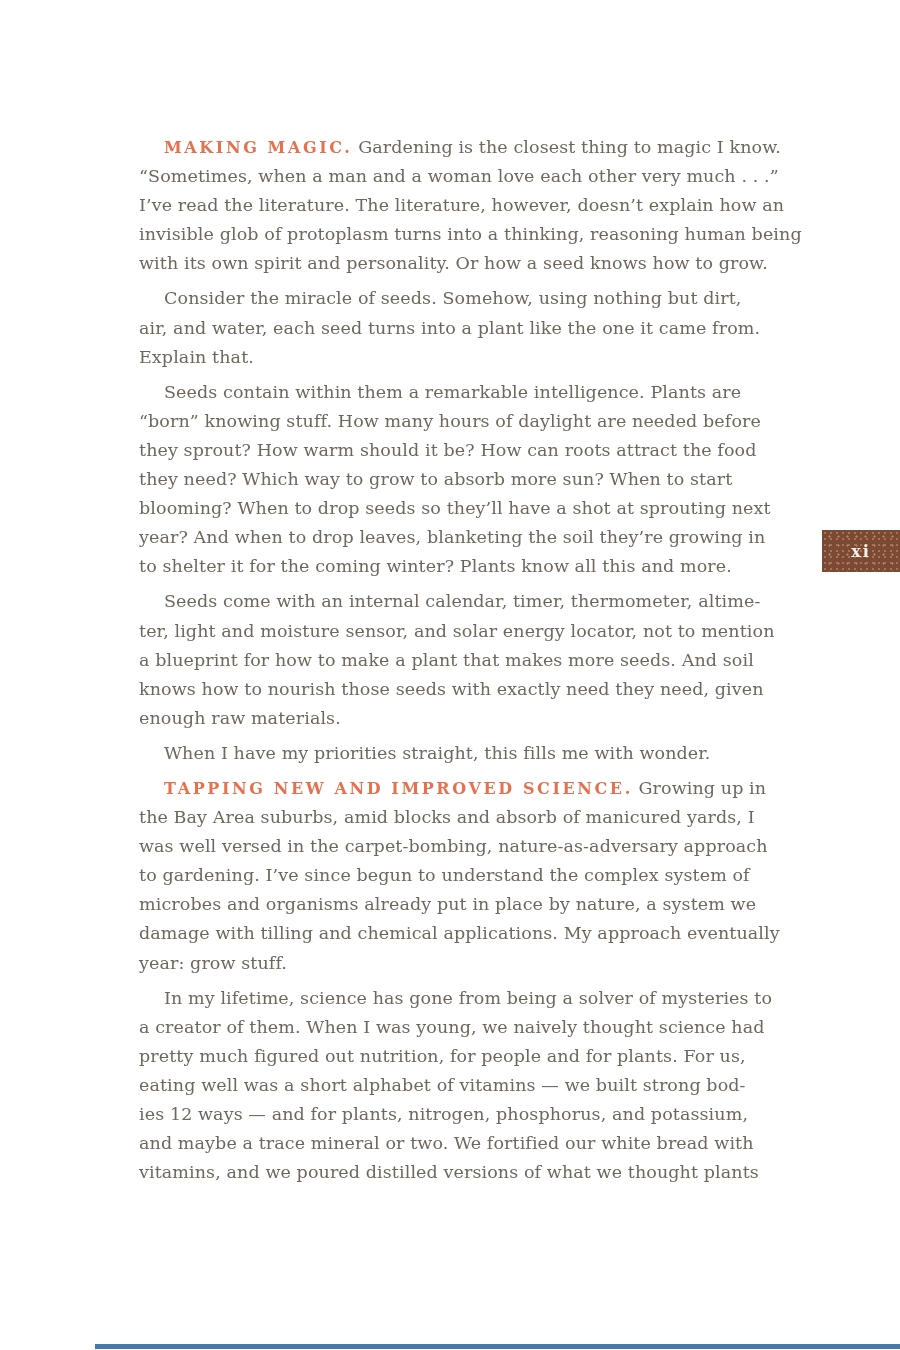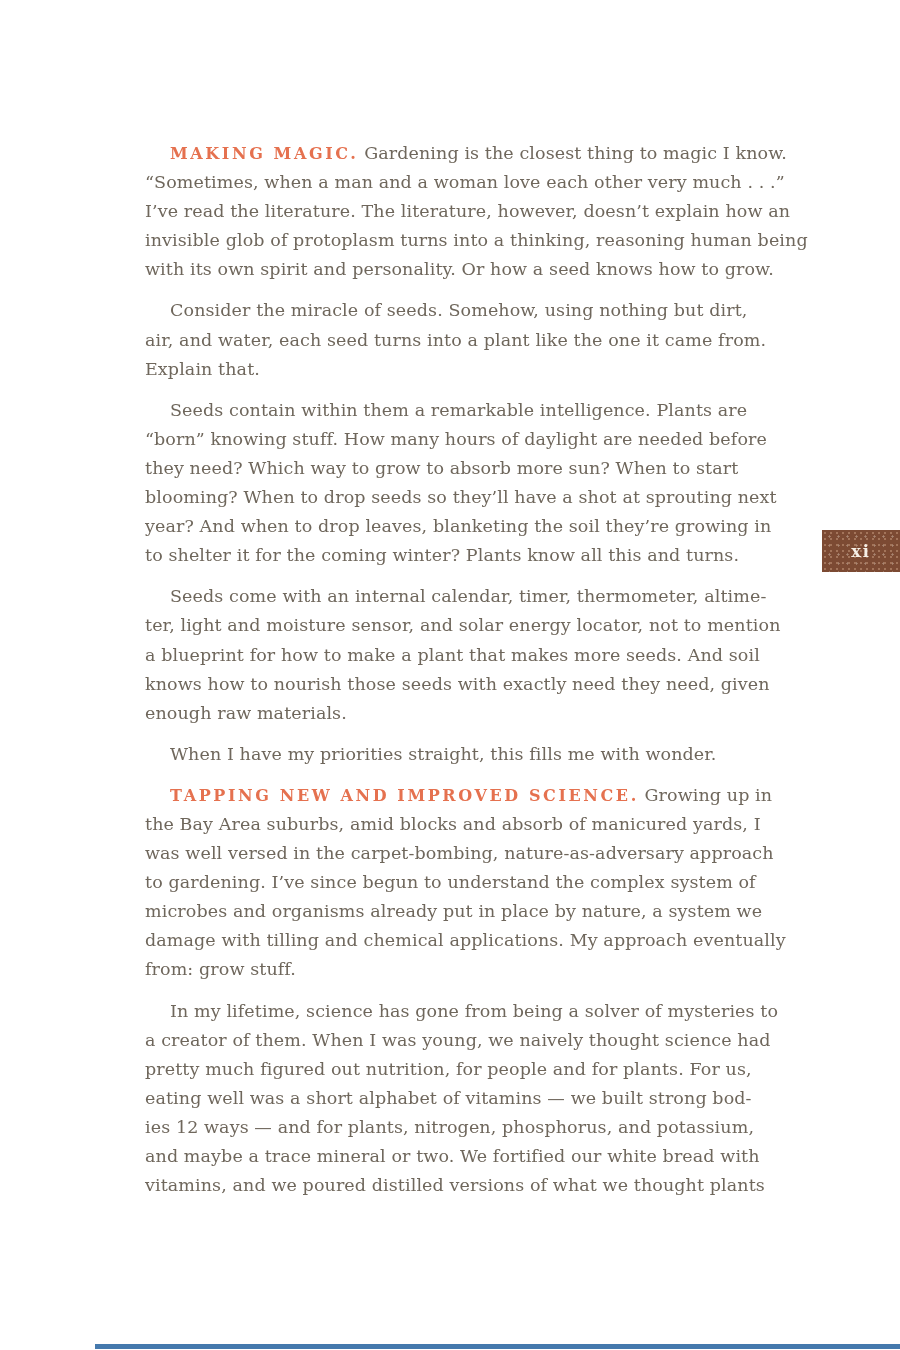--- a/index.html
+++ b/index.html
@@ -18,21 +18,21 @@
   .text-column {
     position: absolute;
     left: 133px;
     top: 127px;
     width: 648px;
     color: var(--body-text, #6f675c);
     font-size: 17.5px;
     line-height: 29.1px;
     letter-spacing: 0.1px;
   }
-  .para { margin: 12px; }
+  .para { margin: 6px; }
   .line {
     white-space: nowrap;
     height: 29.1px;
   }
   .line.first { text-indent: 25px; }
   .sec-heading {
     color: var(--accent, #e5714f);
     font-weight: bold;
     font-size: 16px;
     letter-spacing: 2.6px;
@@ -80,43 +80,44 @@
         <div class="line"><span>with its own spirit and personality. Or how a seed knows how to grow.</span></div>
       </div>
       <div class="para">
         <div class="line first"><span>Consider the miracle of seeds. Somehow, using nothing but dirt,</span></div>
         <div class="line"><span>air, and water, each seed turns into a plant like the one it came from.</span></div>
         <div class="line"><span>Explain </span><span class="em">that</span><span>.</span></div>
       </div>
       <div class="para">
         <div class="line first"><span>Seeds contain within them a remarkable intelligence. Plants are</span></div>
         <div class="line"><span>“born” knowing stuff. How many hours of daylight are needed before</span></div>
+        <div class="line"><span>they sprout? How warm should it be? How can roots attract the food</span></div>
         <div class="line"><span>they need? Which way to grow to absorb more sun? When to start</span></div>
         <div class="line"><span>blooming? When to drop seeds so they’ll have a shot at sprouting next</span></div>
         <div class="line"><span>year? And when to drop leaves, blanketing the soil they’re growing in</span></div>
-        <div class="line"><span>to shelter it for the coming winter? Plants know all this and turns.</span></div>
+        <div class="line"><span>to shelter it for the coming winter? Plants know all this and more.</span></div>
       </div>
       <div class="para">
         <div class="line first"><span>Seeds come with an internal calendar, timer, thermometer, altime-</span></div>
         <div class="line"><span>ter, light and moisture sensor, and solar energy locator, not to mention</span></div>
         <div class="line"><span>a blueprint for how to make a plant that makes more seeds. And soil</span></div>
         <div class="line"><span>knows how to nourish those seeds with exactly need they need, given</span></div>
         <div class="line"><span>enough raw materials.</span></div>
       </div>
       <div class="para">
         <div class="line first"><span>When I have my priorities straight, this fills me with wonder.</span></div>
       </div>
       <div class="para">
         <div class="line first"><span class="sec-heading">TAPPING NEW AND IMPROVED SCIENCE.</span><span> Growing up in</span></div>
         <div class="line"><span>the Bay Area suburbs, amid blocks and absorb of manicured yards, I</span></div>
         <div class="line"><span>was well versed in the carpet-bombing, nature-as-adversary approach</span></div>
         <div class="line"><span>to gardening. I’ve since begun to understand the complex system of</span></div>
         <div class="line"><span>microbes and organisms already put in place by nature, a system we</span></div>
         <div class="line"><span>damage with tilling and chemical applications. My approach eventually</span></div>
-        <div class="line"><span>from: grow stuff.</span></div>
+        <div class="line"><span>year: grow stuff.</span></div>
       </div>
       <div class="para">
         <div class="line first"><span>In my lifetime, science has gone from being a solver of mysteries to</span></div>
         <div class="line"><span>a creator of them. When I was young, we naively thought science had</span></div>
         <div class="line"><span>pretty much figured out nutrition, for people and for plants. For us,</span></div>
         <div class="line"><span>eating well was a short alphabet of vitamins — we built strong bod-</span></div>
         <div class="line"><span>ies 12 ways — and for plants, nitrogen, phosphorus, and potassium,</span></div>
         <div class="line"><span>and maybe a trace mineral or two. We fortified our white bread with</span></div>
         <div class="line"><span>vitamins, and we poured distilled versions of what we thought plants</span></div>
       </div>

